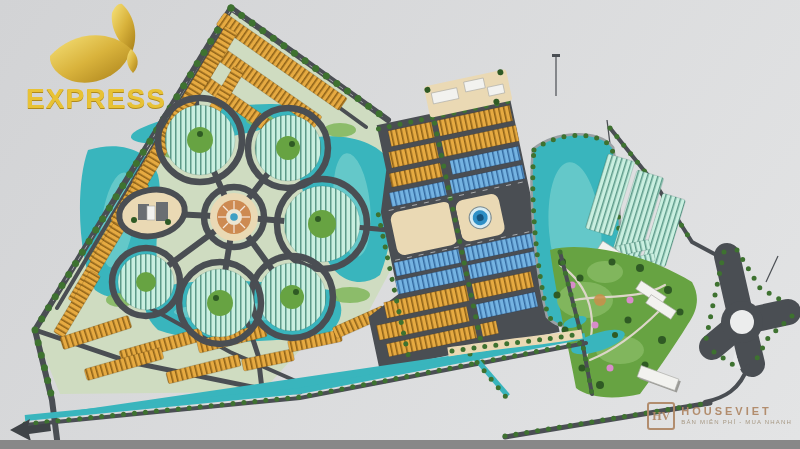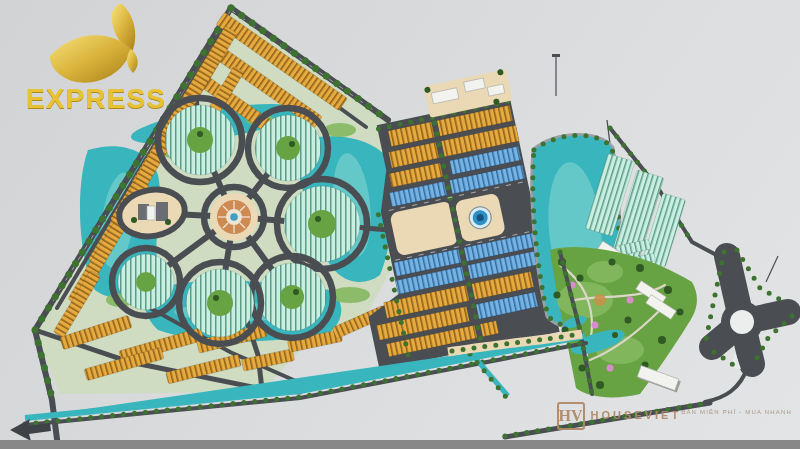--- a/index.html
+++ b/index.html
@@ -41,22 +41,22 @@
   
   .express{position:absolute;left:6px;top:2px;width:180px;text-align:center;}
   .express .bird{display:block;margin:0 auto;}
   .express .label{display:block;margin-top:-6px;font-weight:900;font-size:27px;letter-spacing:1px;
     color:var(--gold,#e8c235);text-shadow:0 1px 0 var(--gold_dark,#b08a1d);transform:scaleX(1.04);}
 
   
   .houseviet{position:absolute;right:8px;bottom:10px;display:flex;align-items:center;gap:6px;opacity:.95;}
   .hv-box{width:24px;height:24px;border:2px solid var(--wm_text,#b08968);border-radius:3px;
     display:flex;align-items:center;justify-content:center;
-    color:var(--wm_text,#b08968);font-weight:bold;font-size:16px;font-family:"Liberation Serif",serif;}
-  .hv-texts{display:flex;flex-direction:row;line-height:1.25;}
+    color:var(--wm_text,#b08968);font-weight:bold;font-size:12px;font-family:"Liberation Serif",serif;}
+  .hv-texts{display:flex;flex-direction:column;line-height:1.25;}
   .hv-title{font-weight:700;font-size:11px;letter-spacing:3px;color:var(--wm_text,#b08968);}
   .hv-tag{font-size:6px;letter-spacing:1.2px;color:var(--wm_sub,#a3947e);}
 </style>
 </head>
 <body>
 
 <div class="screen">
 
 <svg class="map" width="800" height="449" viewBox="0 0 800 449">
   <defs>

